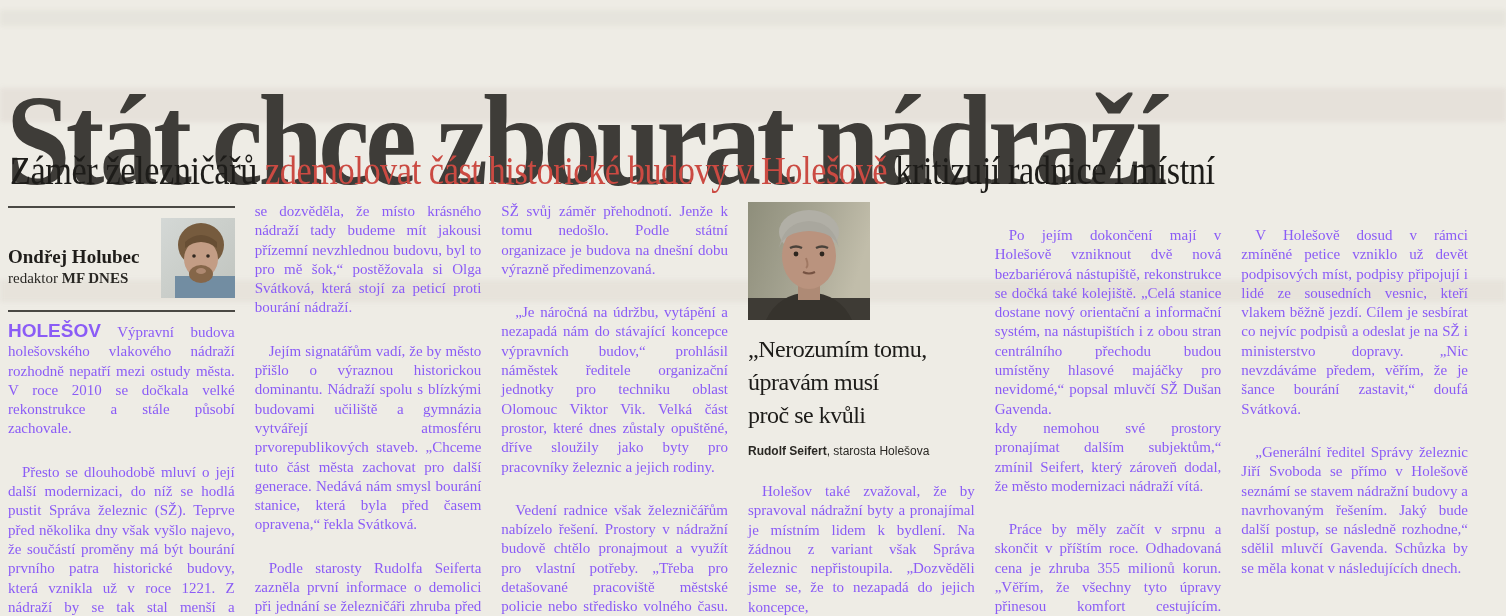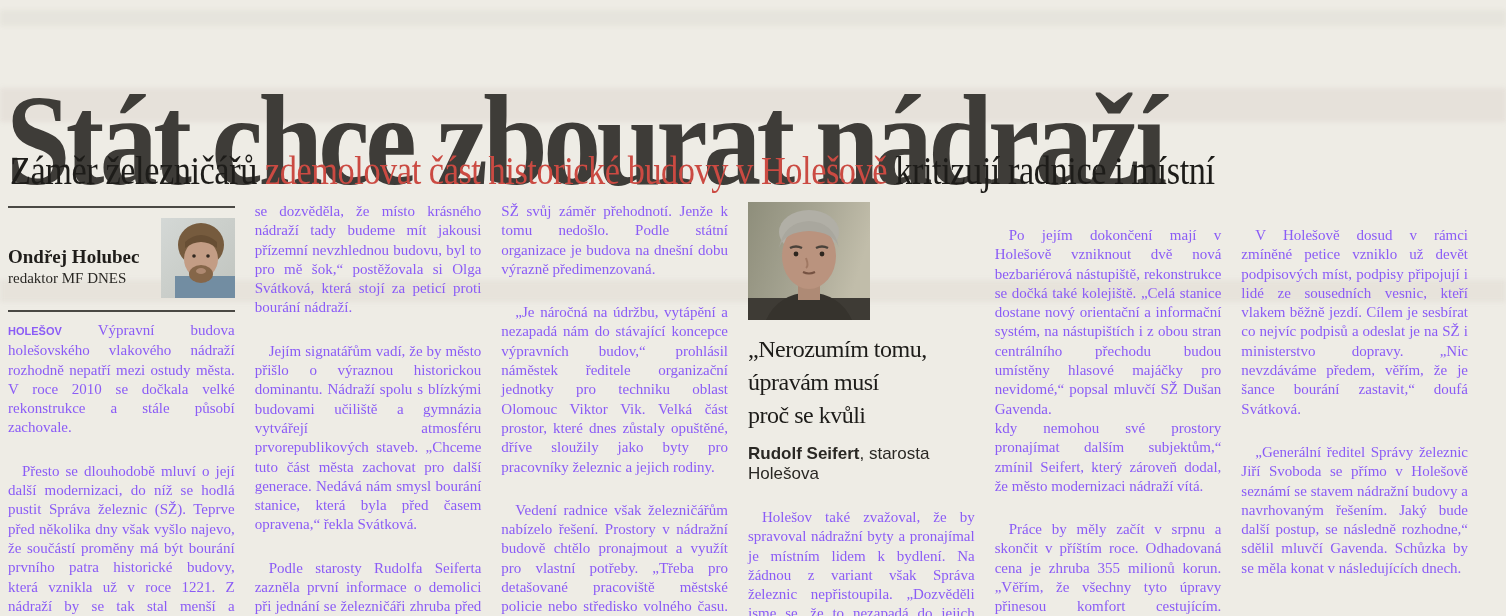--- a/index.html
+++ b/index.html
@@ -30,32 +30,32 @@
   .columns{
     position:absolute;left:8px;top:202px;width:1460px;height:414px;
     display:flex;gap:20px;overflow:hidden;
   }
   .col{flex:1 1 0;min-width:0;color:#24221e;}
   .body-p{
     margin:0;font-size:15px;line-height:19.3px;text-align:justify;
     color:#8b5cf6;
   }
   .body-p.indent{text-indent:14px;margin-top:24px;}
-  .lead{font-weight:bold;font-family:"Liberation Sans",sans-serif;font-size:11px;}
+  .lead{font-weight:bold;font-family:"Liberation Sans",sans-serif;font-size:19px;}
 
   .byline-rule{border-top:2px solid #4a4944;margin:4px 0;}
   .byline{display:flex;justify-content:space-between;align-items:flex-start;padding:6px 0 8px 0;min-height:78px;}
   .byline-author{font-weight:bold;font-size:19px;color:#1f1d1a;margin-top:28px;}
   .byline-role{font-size:15px;color:#2a2824;margin-top:2px;}
-  .byline-role .brand{font-weight:normal;}
+  .byline-role .brand{font-weight:bold;}
   .author-photo{width:74px;height:80px;flex:0 0 auto;overflow:hidden;filter:blur(0.4px) saturate(0.85);}
 
   .seifert-photo{width:122px;height:118px;overflow:hidden;filter:blur(0.5px) saturate(0.8);}
   .pullquote{margin-top:13px;font-size:24px;line-height:33px;color:#1d1c19;letter-spacing:-0.5px;}
-  .caption{margin-top:12px;font-family:"Liberation Sans",sans-serif;font-size:17px;color:#2a2824;}
+  .caption{margin-top:12px;font-family:"Liberation Sans",sans-serif;font-size:12px;color:#2a2824;}
   .caption .cap-name{font-weight:bold;}
   .col4-body{margin-top:22px;}
 </style>
 </head>
 <body>
 
 <div class="paper">
   <div class="ghost-band b3"></div>
   <div class="ghost-band b1"></div>
   <div class="ghost-band b2"></div>

